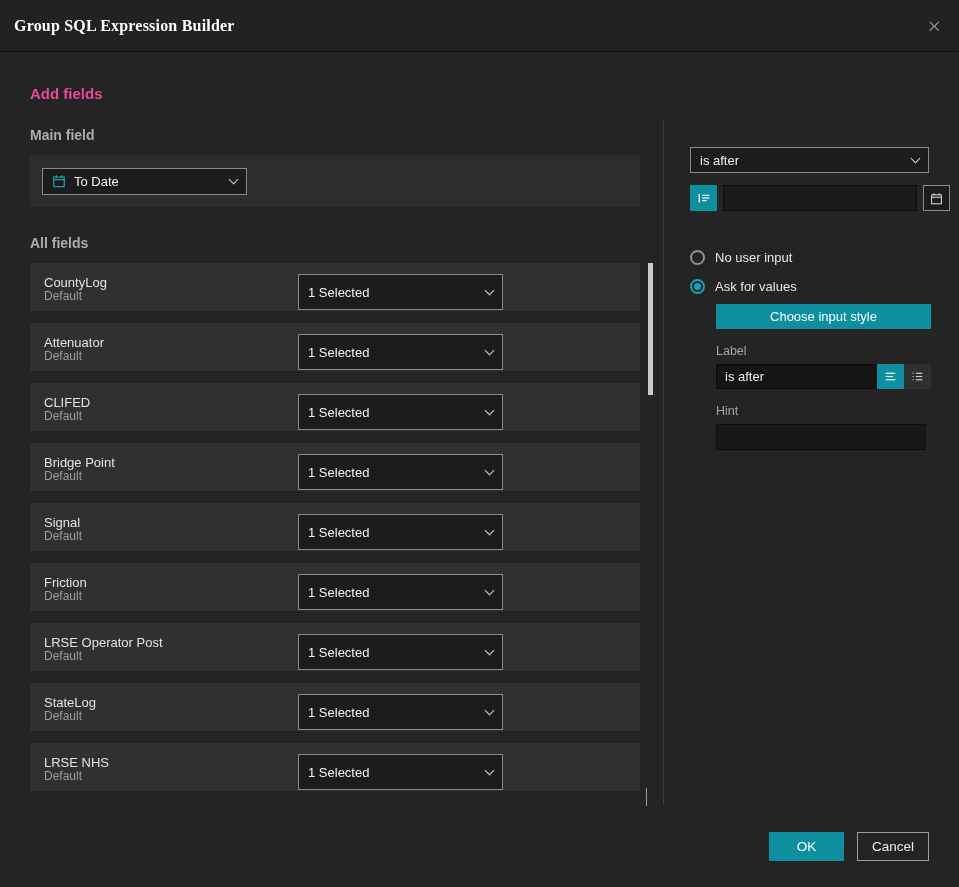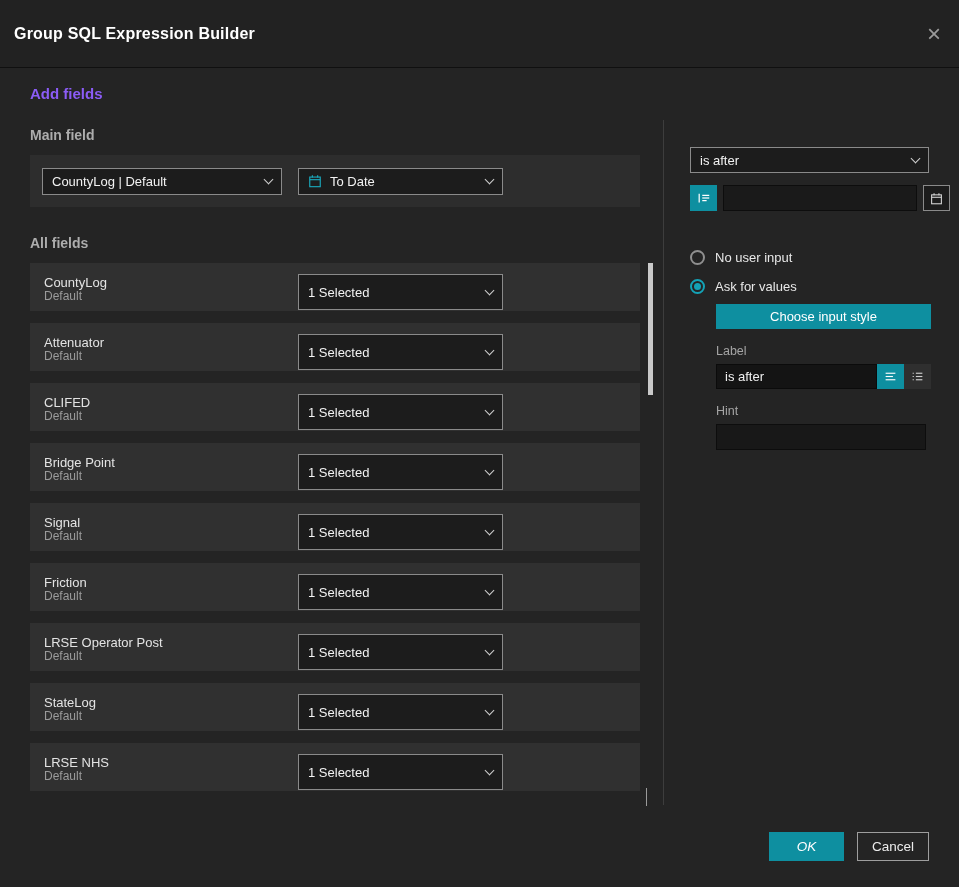--- a/index.html
+++ b/index.html
@@ -8,31 +8,32 @@
     width:959px; height:887px;
     background:#242424;
     font-family:"Liberation Sans", sans-serif;
     color:#e6e6e6;
     overflow:hidden;
   }
   .dialog { position:relative; width:959px; height:887px; }
 
   
   .header {
-    position:absolute; top:0; left:0; right:0; height:68px;
+    position:absolute; top:0; left:0; right:0; height:52px;
     background:#222222; border-bottom:1px solid #101010;
     display:flex; align-items:center; justify-content:space-between;
     padding:0 18px 0 14px;
+    font-family:Liberation Serif, serif;
   }
   .header .title { font-size:16px; font-weight:bold; color:#ffffff; letter-spacing:.2px; }
   .close-btn { font-size:24px; line-height:1; color:#9a9a9a; cursor:pointer; font-weight:300; }
 
   .section-heading {
     position:absolute; left:30px; top:85px;
-    font-size:15px; font-weight:bold; color:#8b5cf6;
+    font-size:15px; font-weight:bold; color:#ec4899;
   }
   .group-label { font-size:14px; font-weight:bold; color:#adadad; }
   .label-mainfield { position:absolute; left:30px; top:127px; }
   .label-allfields { position:absolute; left:30px; top:235px; }
 
   
   .select {
     display:flex; align-items:center;
     background:#1c1c1c; border:1px solid #8a8a8a;
     height:27px; padding:0 9px; font-size:13px; color:#f2f2f2;
@@ -119,44 +120,40 @@
   .label-input { width:161px; height:25px; background:#141414; border:1px solid #0b0b0b; }
   .label-input-row .icon-btn { height:25px; }
   .hint-input { margin-top:6px; width:210px; height:26px; background:#181818; border:1px solid #0d0d0d; }
 
   
   .footer {
     position:absolute; right:30px; bottom:26px;
     display:flex; gap:13px; align-items:center;
   }
   .btn { height:29px; font-size:13.5px; display:flex; align-items:center; justify-content:center; cursor:pointer; }
-  .btn-ok { background:#0e8fa0; color:#ffffff; width:75px;font-style:italic; }
+  .btn-ok { background:#0e8fa0; color:#ffffff; width:75px; }
   .btn-cancel { background:transparent; border:1px solid #9e9e9e; color:#ececec; width:72px; }
 
   svg { display:block; }
 </style>
 </head>
 <body>
 
 <div class="dialog">
 
   <div class="header">
     <div class="title">Group SQL Expression Builder</div>
     <div class="close-btn">×</div>
   </div>
 
   <div class="section-heading">Add fields</div>
 
   <div class="group-label label-mainfield">Main field</div>
 
   <div class="main-panel">
-    <div class="select main-field-select">
-      <span class="sel-text">CountyLog | Default</span>
-      <span class="chev"></span>
-    </div>
     <div class="select date-select">
       <span class="cal-icon">
         <svg width="14" height="14" viewBox="0 0 16 16" fill="none" stroke="currentColor" stroke-width="1.3">
           <rect x="2" y="3.5" width="12" height="11"></rect>
           <line x1="2" y1="6.5" x2="14" y2="6.5"></line>
           <line x1="5" y1="1.5" x2="5" y2="4"></line>
           <line x1="11" y1="1.5" x2="11" y2="4"></line>
         </svg>
       </span>
       <span class="sel-text">To Date</span>

